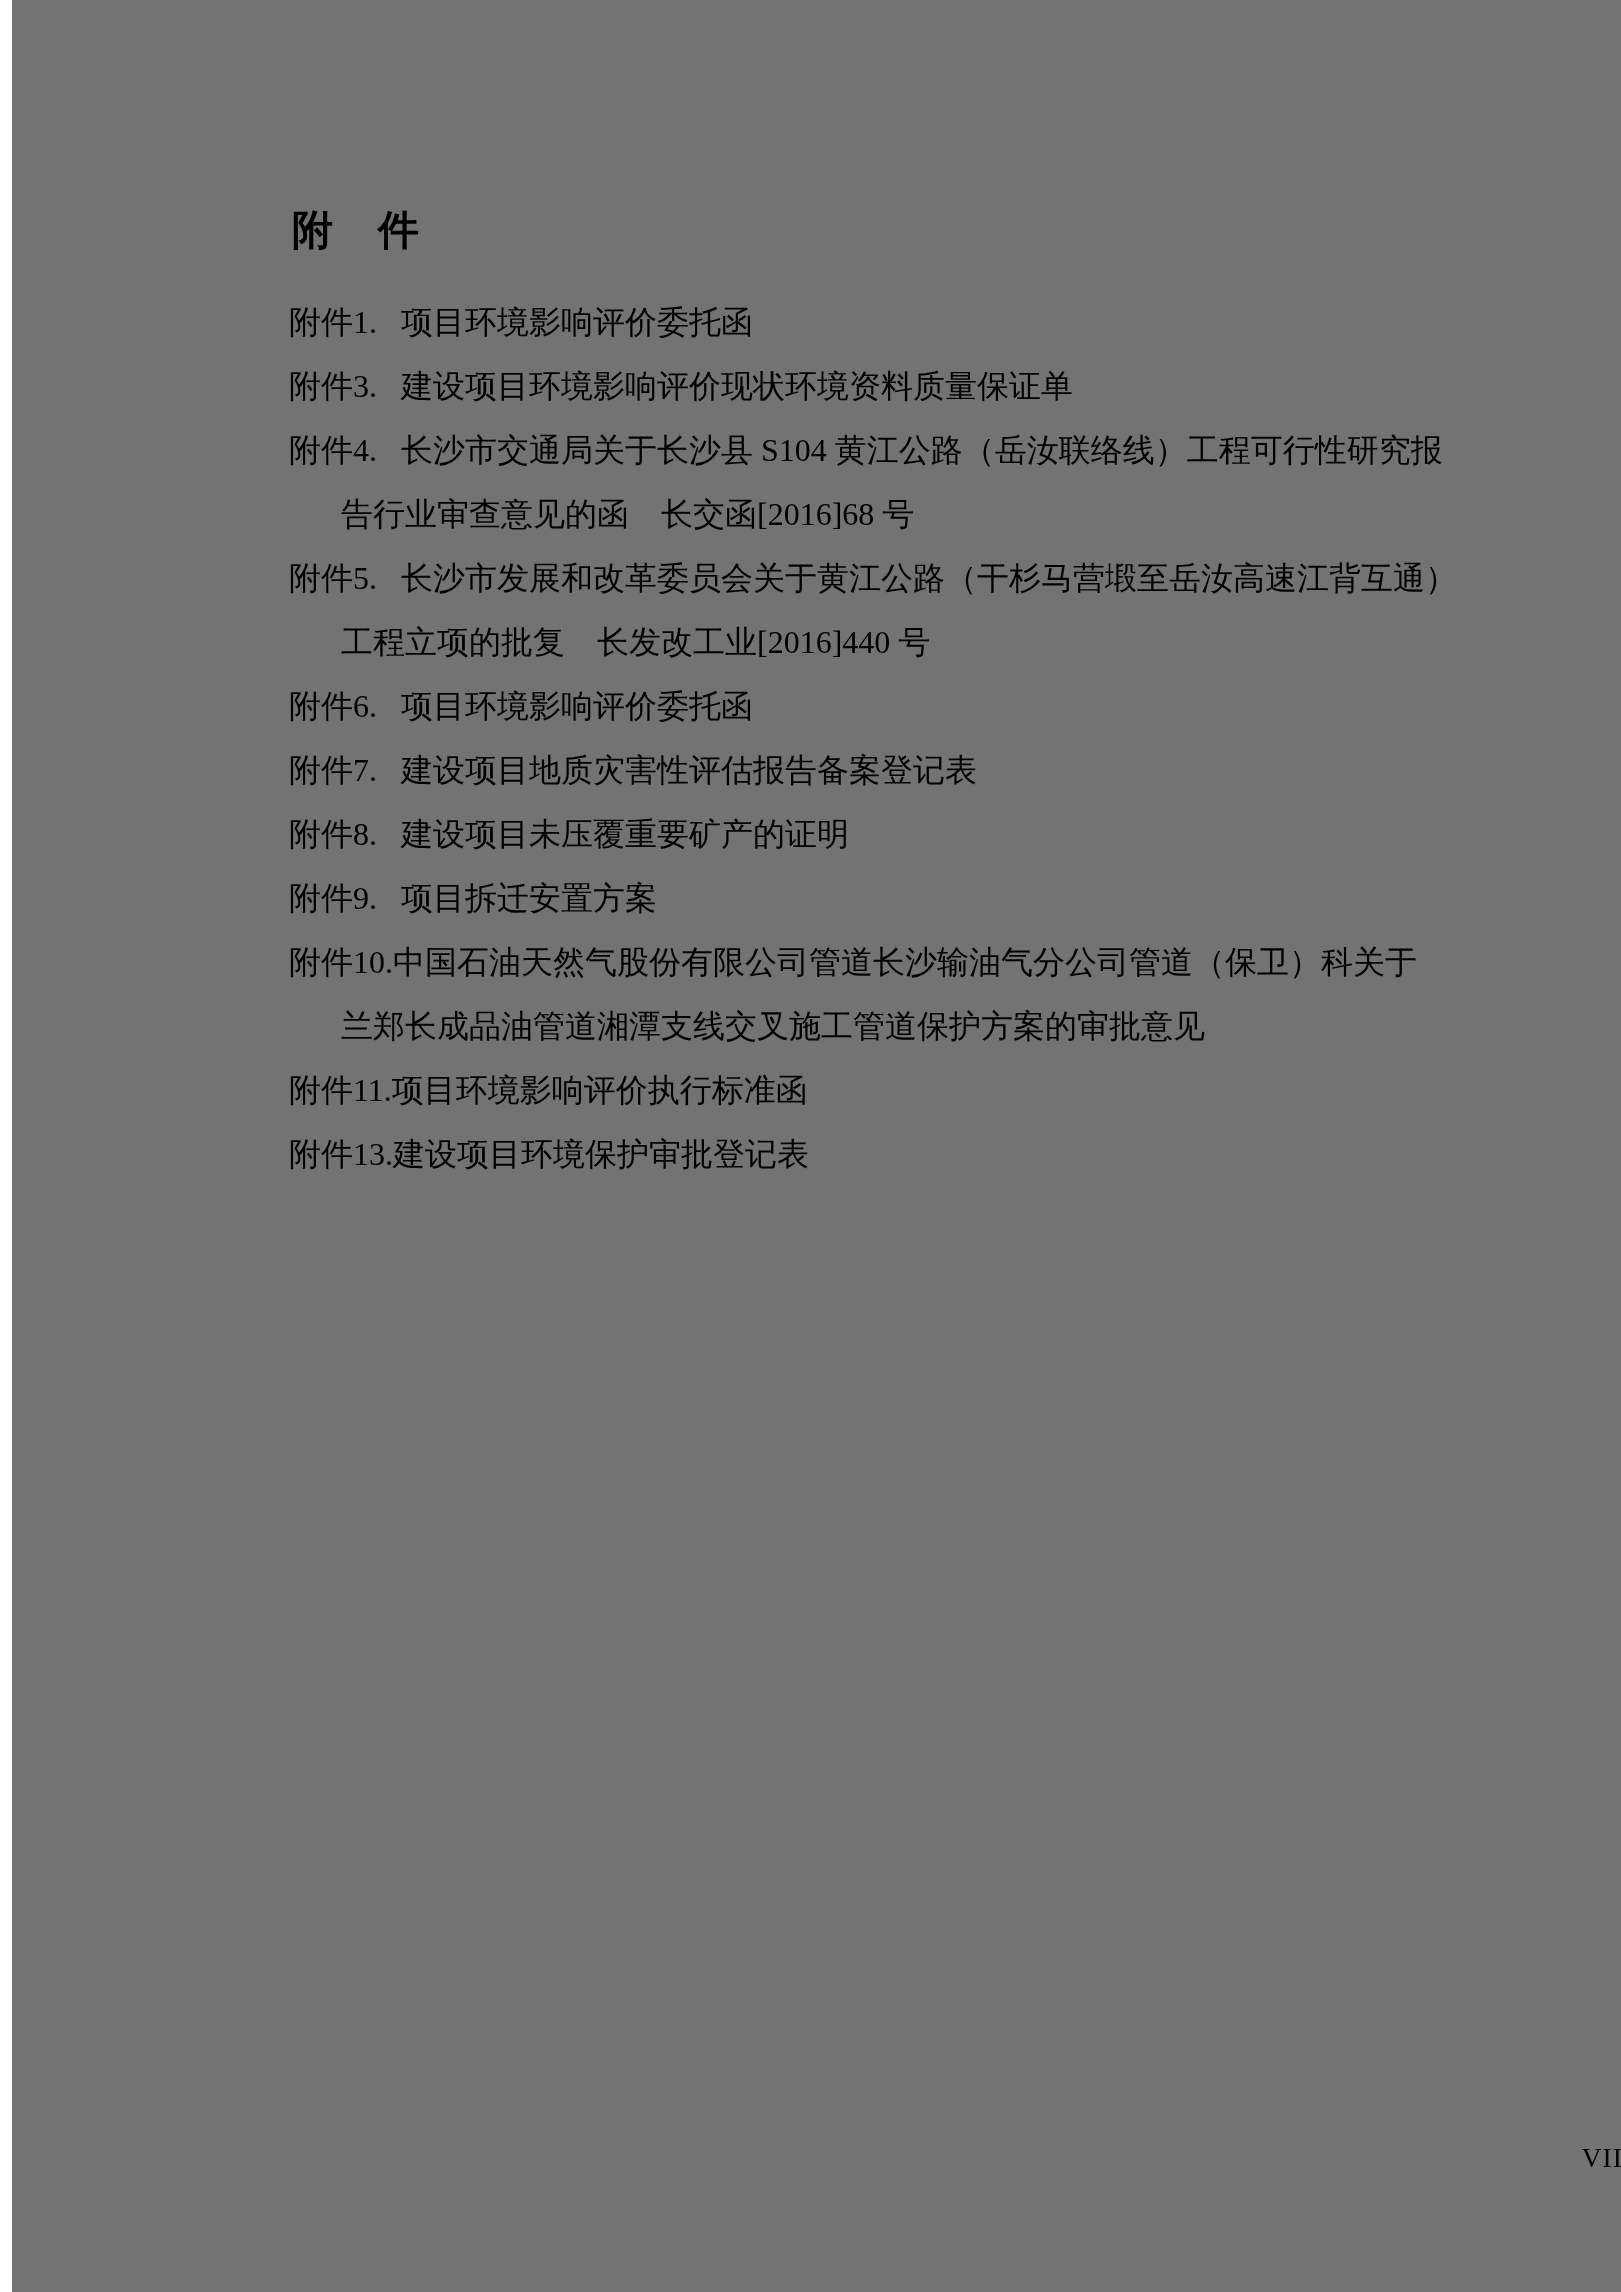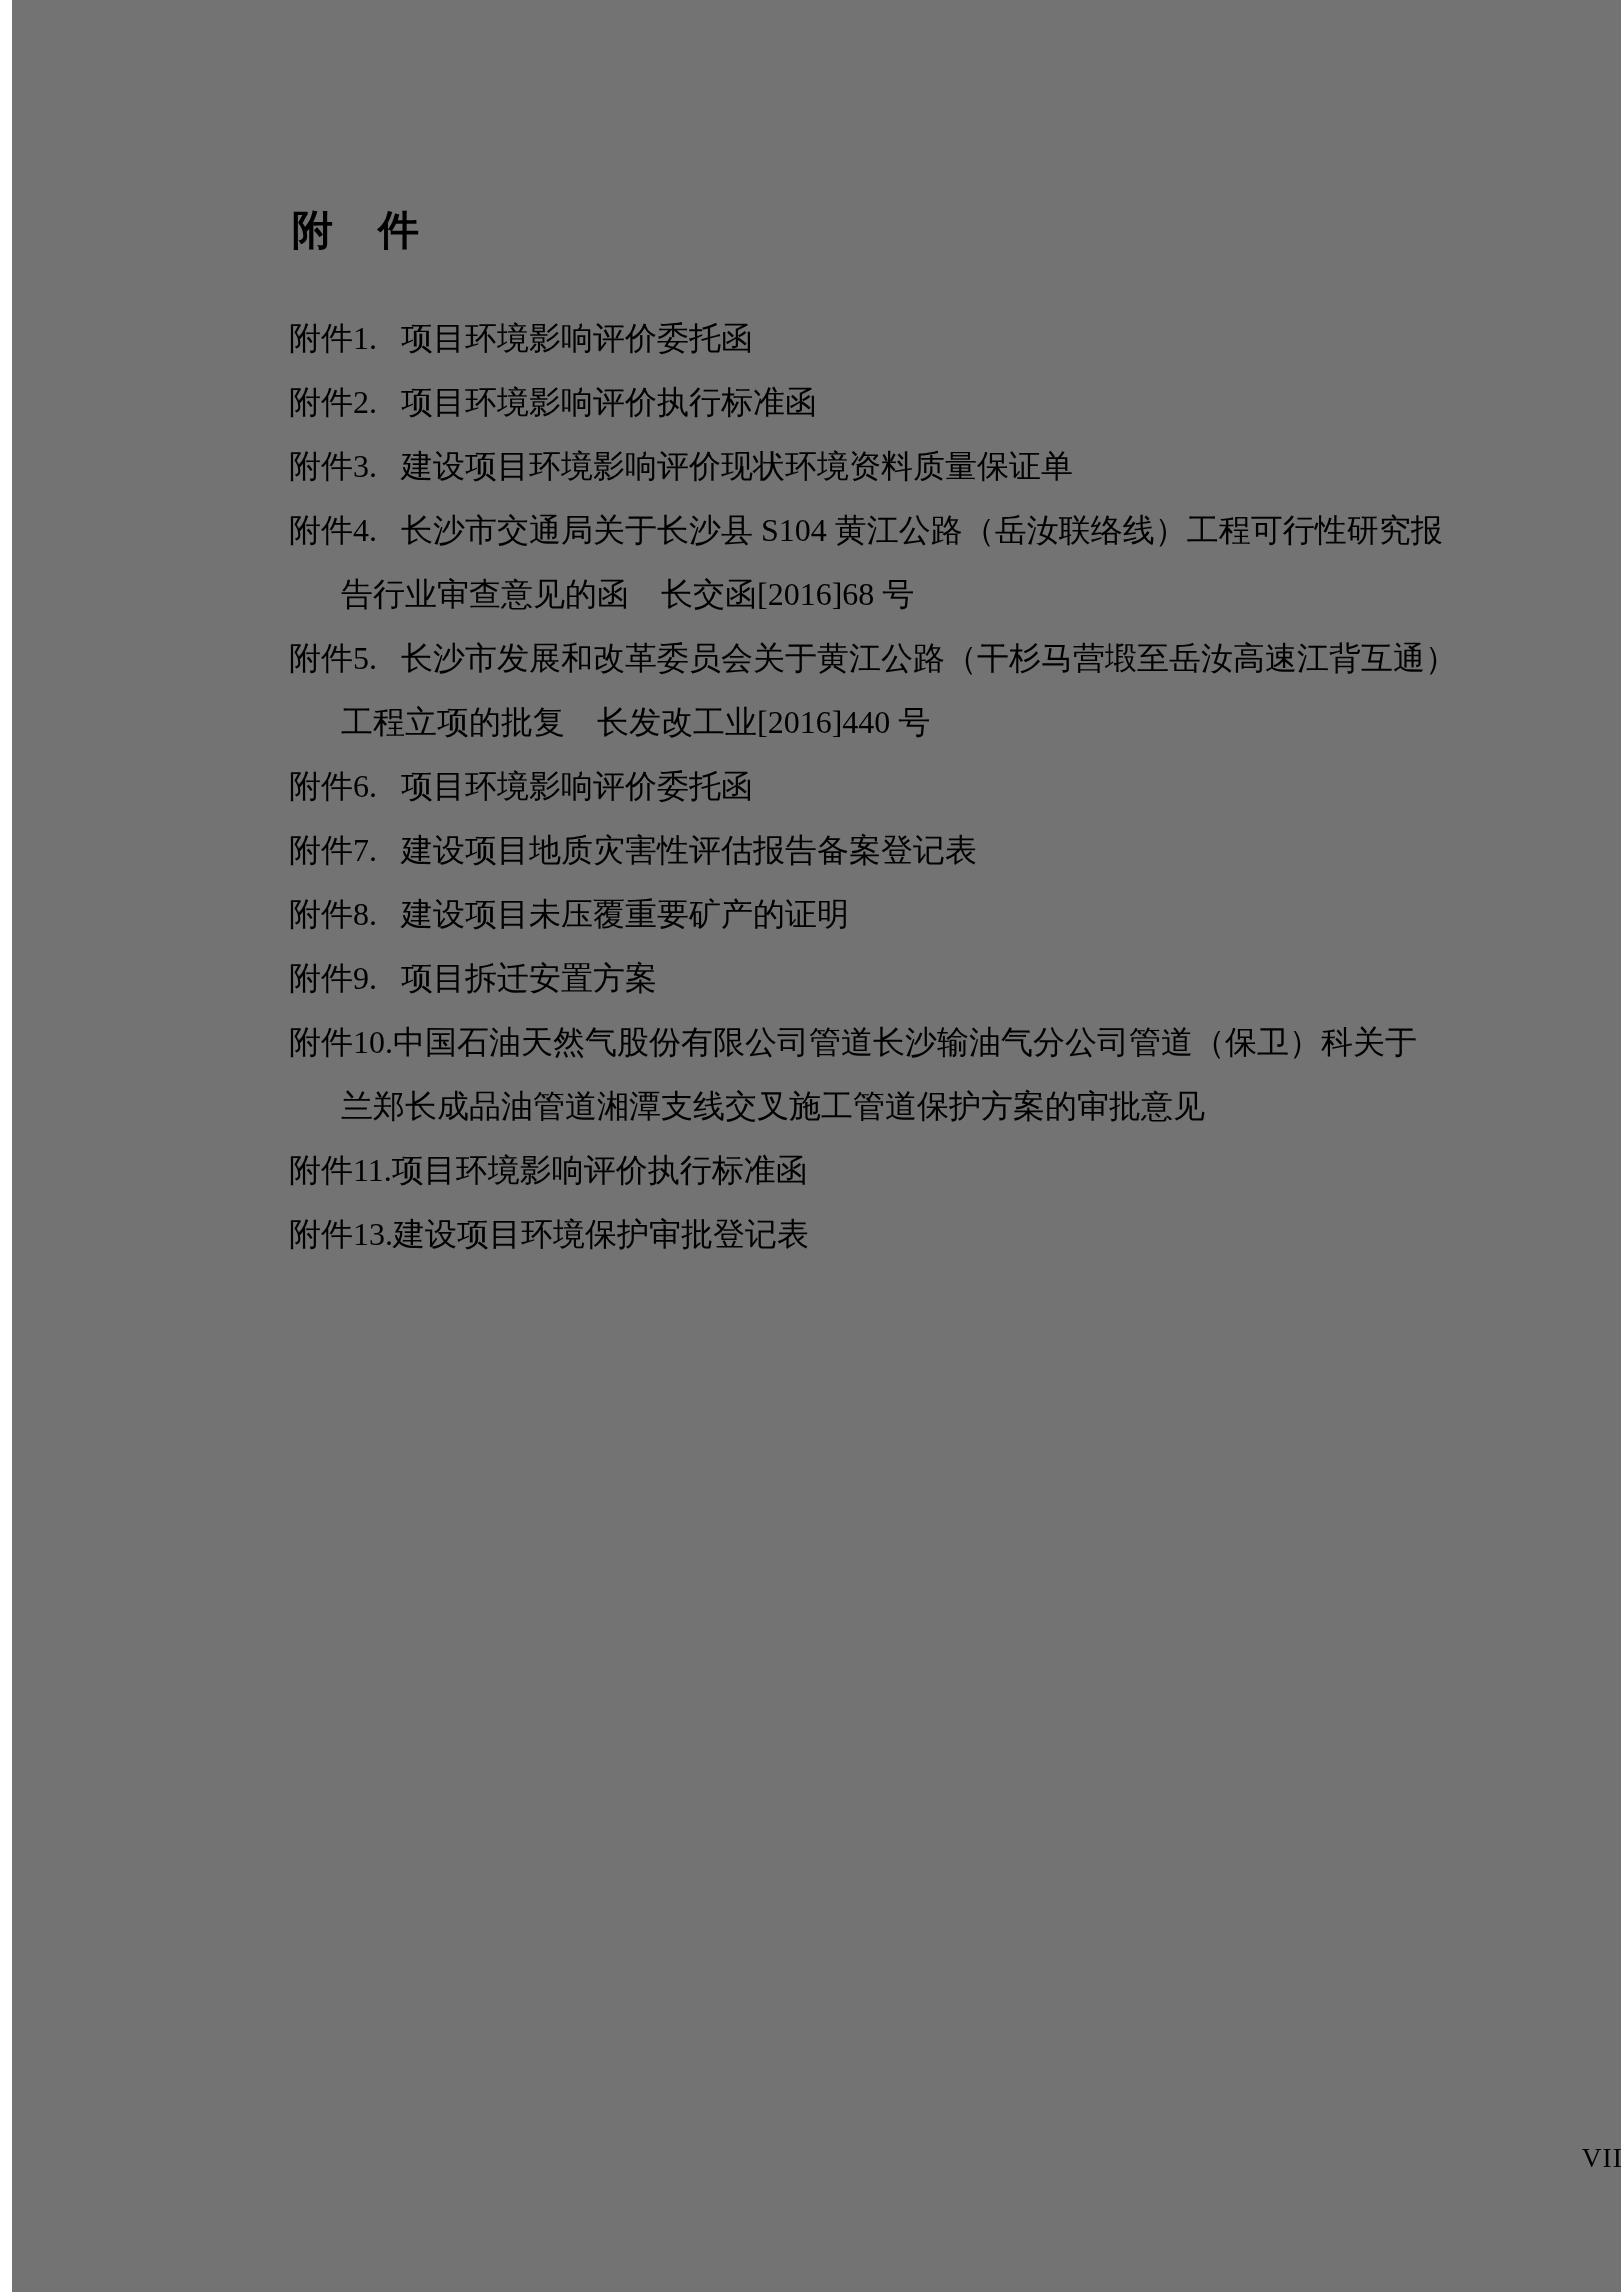--- a/index.html
+++ b/index.html
@@ -31,21 +31,21 @@
     position: absolute;
     left: 277px;
     top: 306px;
     width: 1196px;
     font-size: 32px;
     line-height: 1;
   }
   .line {
     height: 64px;
     display: flex;
-    align-items: center;
+    align-items: flex-start;
     white-space: pre;
   }
   .line .num {
     display: inline-block;
     min-width: 112px;
     flex: none;
     white-space: pre;
   }
   .line.wide .num {
     min-width: 94px;
@@ -69,23 +69,20 @@
 <div class="page">
 
   <div class="doc-title">附　件</div>
 
   <div class="attachment-list">
 
     <div class="line">
       <span class="num">附件1.</span><span>项目环境影响评价委托函</span>
     </div>
 
-    <div class="line">
-      <span class="num">附件2.</span><span>项目环境影响评价执行标准函</span>
-    </div>
 
     <div class="line">
       <span class="num">附件3.</span><span>建设项目环境影响评价现状环境资料质量保证单</span>
     </div>
 
     <div class="line">
       <span class="num">附件4.</span><span>长沙市交通局关于长沙县 S104 黄江公路（岳汝联络线）工程可行性研究报</span>
     </div>
     <div class="line cont">
       <span>告行业审查意见的函　长交函[2016]68 号</span>

